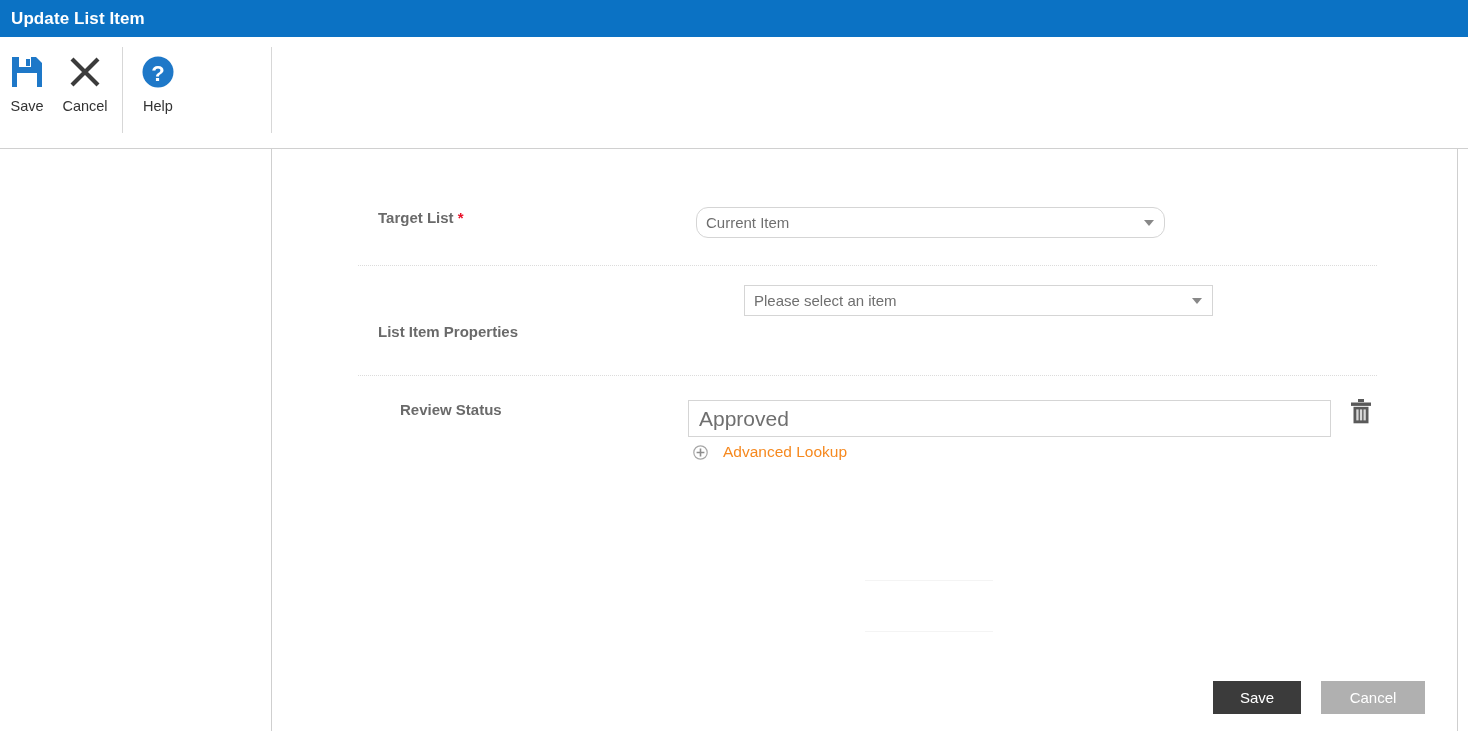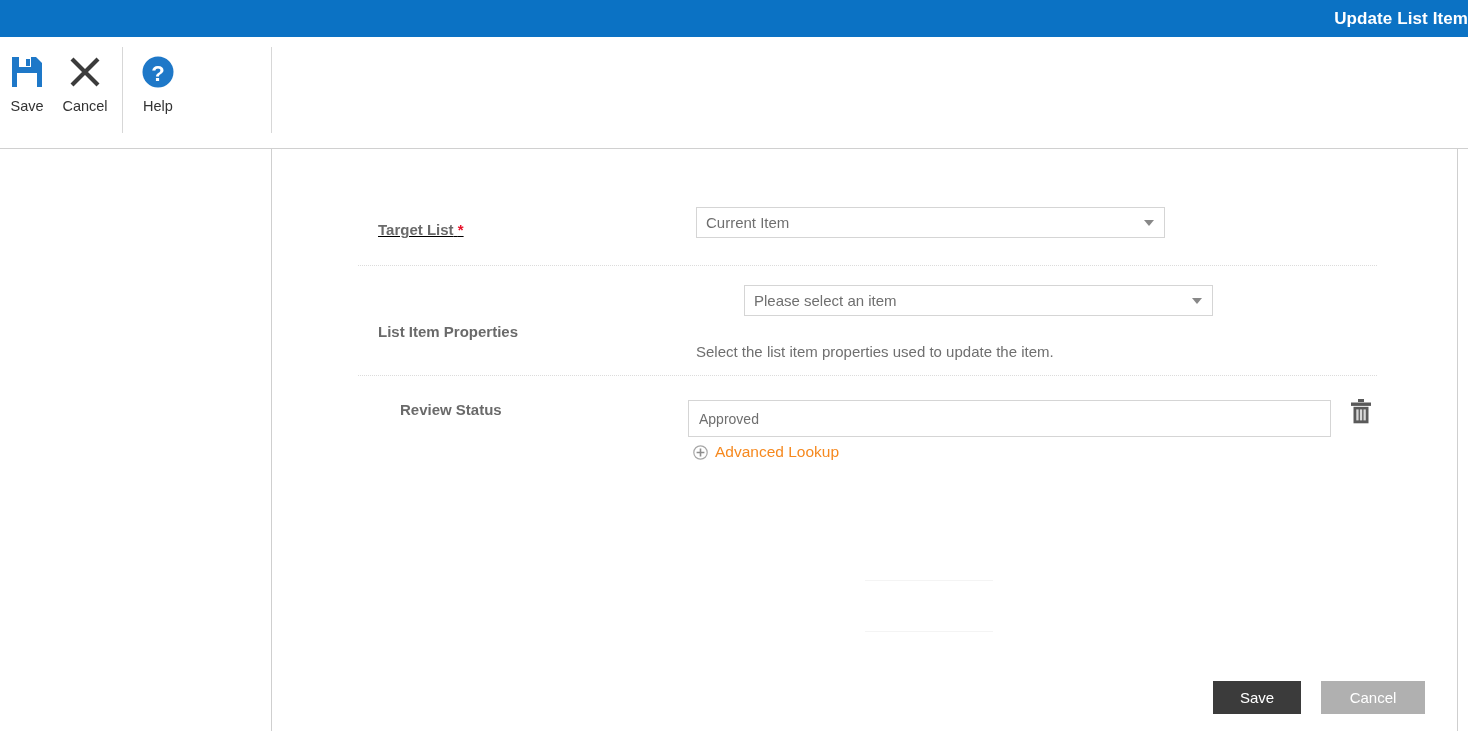--- a/index.html
+++ b/index.html
@@ -14,21 +14,20 @@
   }
 
   
   #titlebar {
     position: absolute;
     left: 0; top: 0;
     width: 1468px; height: 37px;
     background: #0b72c4;
     display: flex;
     align-items: center;
-    justify-content: flex-end;
   }
   #titlebar .title-text {
     color: #ffffff;
     font-size: 17px;
     font-weight: bold;
     letter-spacing: 0.1px;
     padding-left: 11px;
   }
 
   
@@ -157,42 +156,42 @@
 
   .txtfield {
     position: absolute;
     background: #ffffff;
     border: 1px solid #d5d5d5;
     height: 37px;
     display: flex;
     align-items: center;
   }
   .txtfield .tf-val {
-    font-size: 14px;
+    font-size: 21px;
     color: #6f6f6f;
     padding-left: 10px;
     white-space: nowrap;
   }
 
   .trash-btn {
     position: absolute;
     cursor: pointer;
     width: 22px; height: 24px;
   }
 
   .lookup-link {
     position: absolute;
     display: flex;
     align-items: center;
     cursor: pointer;
   }
   .lookup-link .ll-text {
     font-size: 15.5px;
     color: #f6891f;
-    margin-left: 7px;
+    margin-left: 15px;
     white-space: nowrap;
   }
 
   .ghost-line {
     position: absolute;
     height: 1px;
     background: #f4f4f4;
   }
 
   
@@ -263,38 +262,37 @@
   <div class="tb-sep" style="left:271px;"></div>
 </div>
 
 <div id="body-area">
 
   <div id="left-pane"></div>
   <div id="right-edge"></div>
 
   <div id="form-pane">
 
-    <div class="form-row" style="left:105px; top:72px;text-decoration:underline;">
+    <div class="form-row" style="left:105px; top:60px;">
       <span class="f-label"><span>Target List</span> <span class="req-star">*</span></span>
     </div>
-    <div class="sel" style="position:absolute; left:423px; top:58px; width:469px;">
+    <div class="sel" style="position:absolute; left:423px; top:58px; width:469px;border-radius:12px;">
       <span class="sel-val">Current Item</span>
       <span class="caret"></span>
     </div>
 
     <div class="sep-line" style="top:116px;"></div>
 
     <div class="form-row" style="left:105px; top:138px;margin-top:36px;">
       <span class="f-label">List Item Properties</span>
     </div>
     <div class="sel" style="position:absolute; left:423px; top:136px; width:469px;margin-left:48px;">
       <span class="sel-val">Please select an item</span>
       <span class="caret"></span>
     </div>
-    <div class="helper-text" style="left:423px; top:194px;">Select the list item properties used to update the item.</div>
 
     <div class="sep-line" style="top:226px;"></div>
 
     <div class="form-row" style="left:127px; top:252px;">
       <span class="f-label">Review Status</span>
     </div>
     <div class="txtfield" style="left:415px; top:251px; width:643px;">
       <span class="tf-val">Approved</span>
     </div>
 

